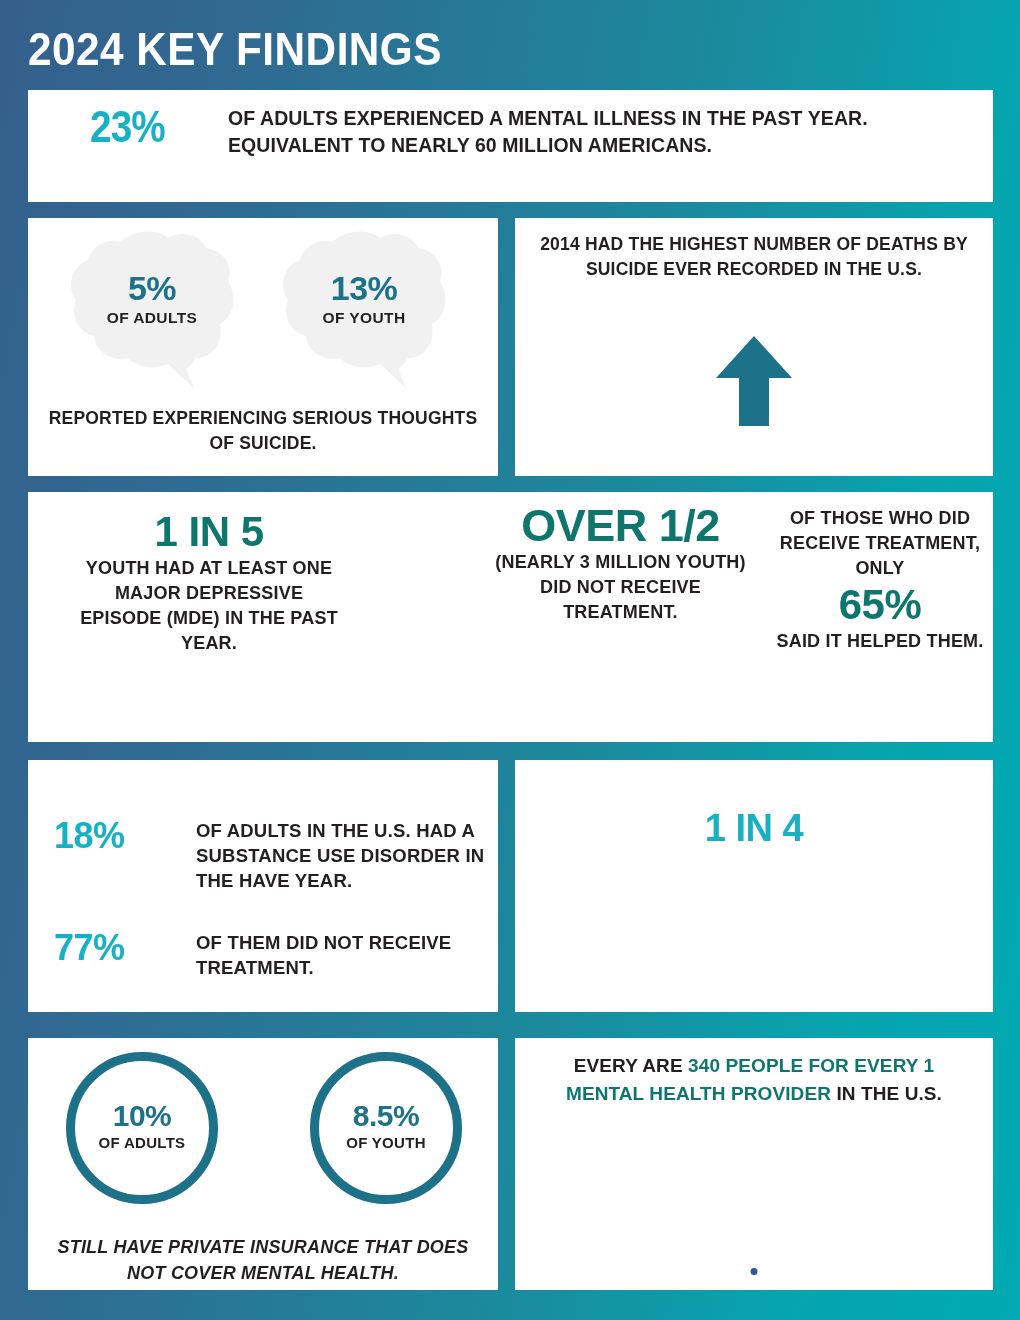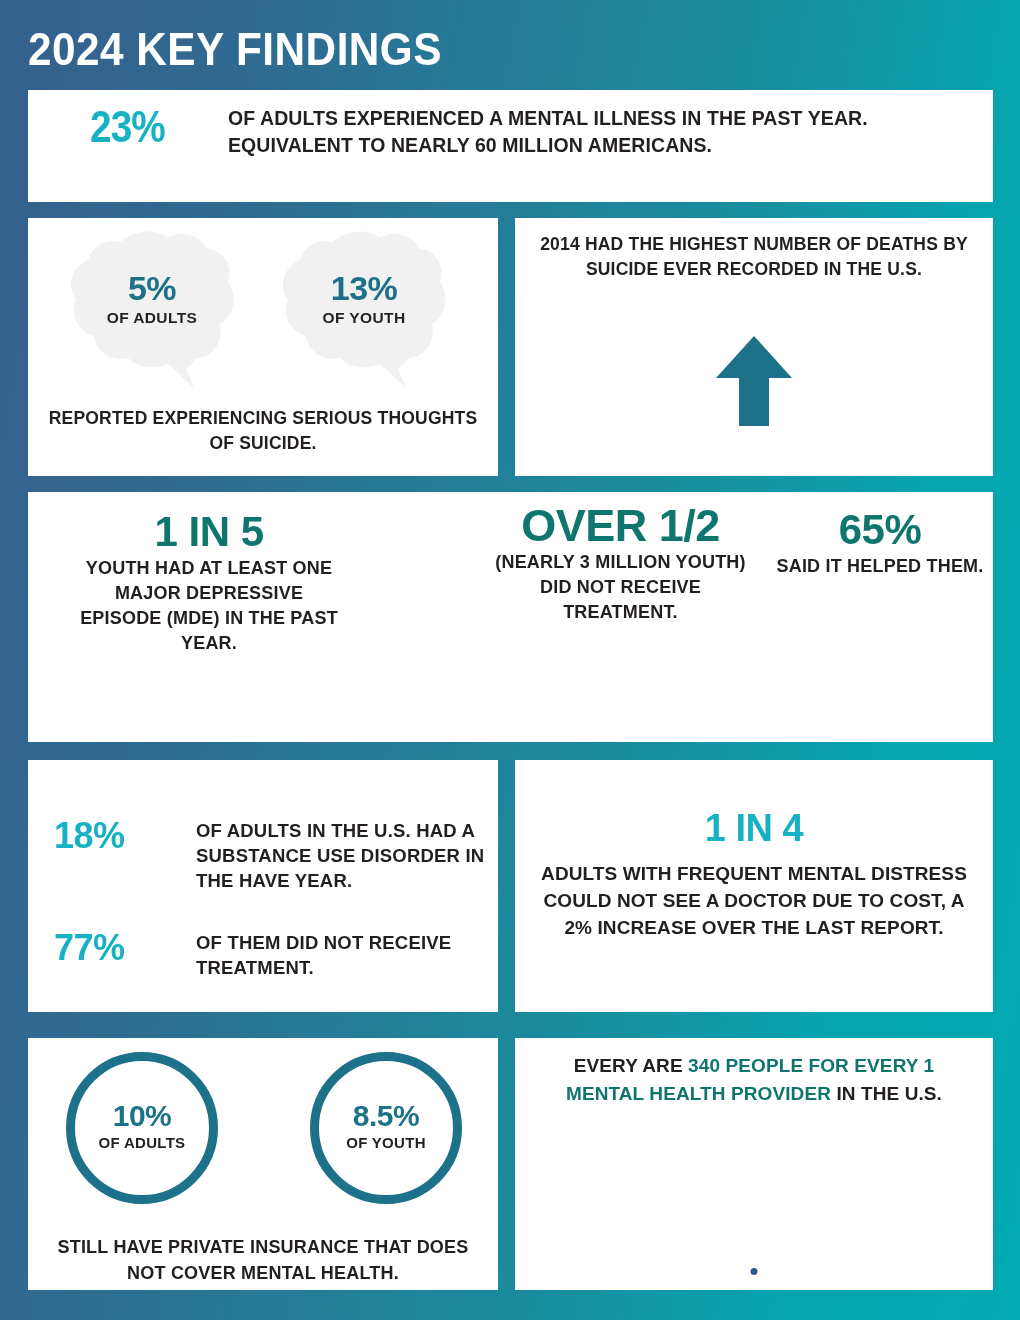--- a/index.html
+++ b/index.html
@@ -131,21 +131,21 @@
   }
   .ring .inner{
     position:absolute;left:0;right:0;top:38px;text-align:center;
   }
   .ring .num{font-size:30px;font-weight:bold;letter-spacing:-0.5px;line-height:34px;}
   .ring .lbl{font-size:15px;font-weight:bold;letter-spacing:0.3px;line-height:20px;}
   #ring-a{left:38px;top:14px;}
   #ring-b{left:282px;top:14px;}
   .r5-caption{
     position:absolute;left:10px;top:196px;width:450px;text-align:center;
-    font-size:18px;font-weight:bold;line-height:26px;letter-spacing:0.2px;
+    font-size:18px;font-weight:bold;line-height:26px;letter-spacing:0.2px;font-style:italic;
   }
   .c8-text{
     position:absolute;left:22px;top:14px;width:434px;text-align:center;
     font-size:19px;font-weight:bold;line-height:28px;letter-spacing:0.1px;
   }
   .dot{
     position:absolute;left:50%;top:230px;transform:translateX(-50%);
     width:7px;height:7px;border-radius:50%;background:#31588c;
   }
 </style>
@@ -202,39 +202,39 @@
   <div class="card" id="card-4">
     <div class="c4-col1">
       <div class="big-navy navy">1 IN 5</div>
       <div class="sub-blk blk">YOUTH HAD AT LEAST ONE MAJOR DEPRESSIVE EPISODE (MDE) IN THE PAST YEAR.</div>
     </div>
     <div class="c4-col2">
       <div class="big-navy wide navy">OVER 1/2</div>
       <div class="sub-blk blk">(NEARLY 3 MILLION YOUTH) DID NOT RECEIVE TREATMENT.</div>
     </div>
     <div class="c4-col3">
+      <div class="sub-blk blk">OF THOSE WHO DID RECEIVE TREATMENT, ONLY</div>
       <div class="big-navy navy">65%</div>
       <div class="sub-blk blk">SAID IT HELPED THEM.</div>
     </div>
   </div>
 
   <div class="card" id="card-5">
     <div class="stat-row" id="stat-18">
       <div class="num cyan">18%</div>
       <div class="txt blk">OF ADULTS IN THE U.S. HAD A SUBSTANCE USE DISORDER IN THE HAVE YEAR.</div>
     </div>
     <div class="stat-row" id="stat-77">
       <div class="num cyan">77%</div>
       <div class="txt blk">OF THEM DID NOT RECEIVE TREATMENT.</div>
     </div>
   </div>
 
   <div class="card" id="card-6">
     <div class="c6-head cyan">1 IN 4</div>
-    <div class="c6-body blk">ADULTS WITH FREQUENT MENTAL DISTRESS COULD NOT SEE A DOCTOR DUE TO COST, A 2% INCREASE OVER THE LAST REPORT.</div>
   </div>
 
   <div class="card" id="card-7">
     <div class="ring" id="ring-a">
       <div class="inner">
         <div class="num teal">10%</div>
         <div class="lbl blk">OF ADULTS</div>
       </div>
     </div>
     <div class="ring" id="ring-b">

